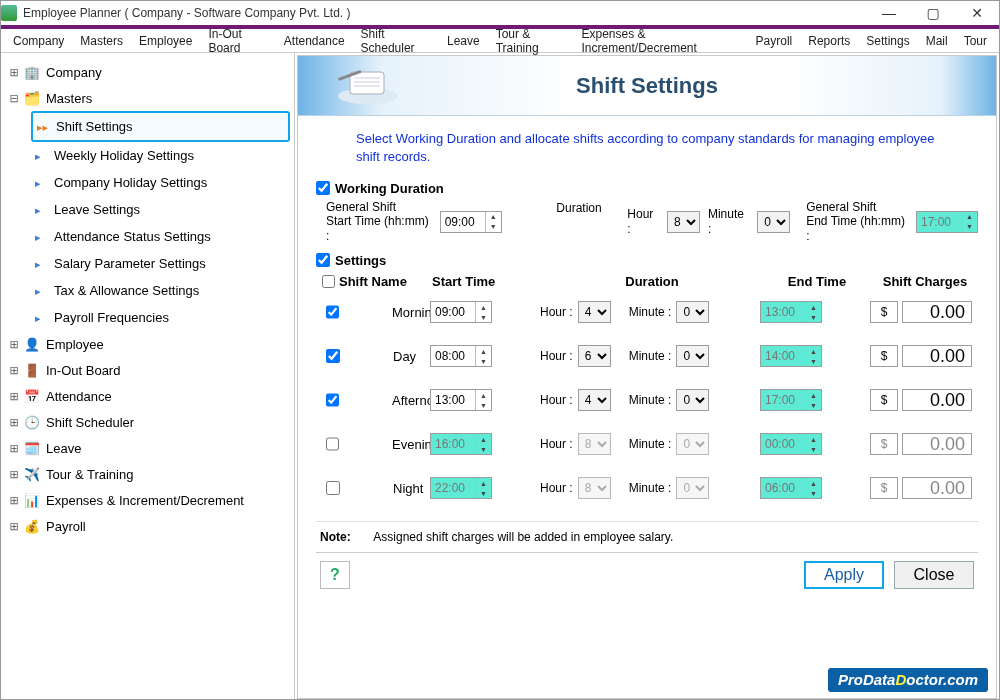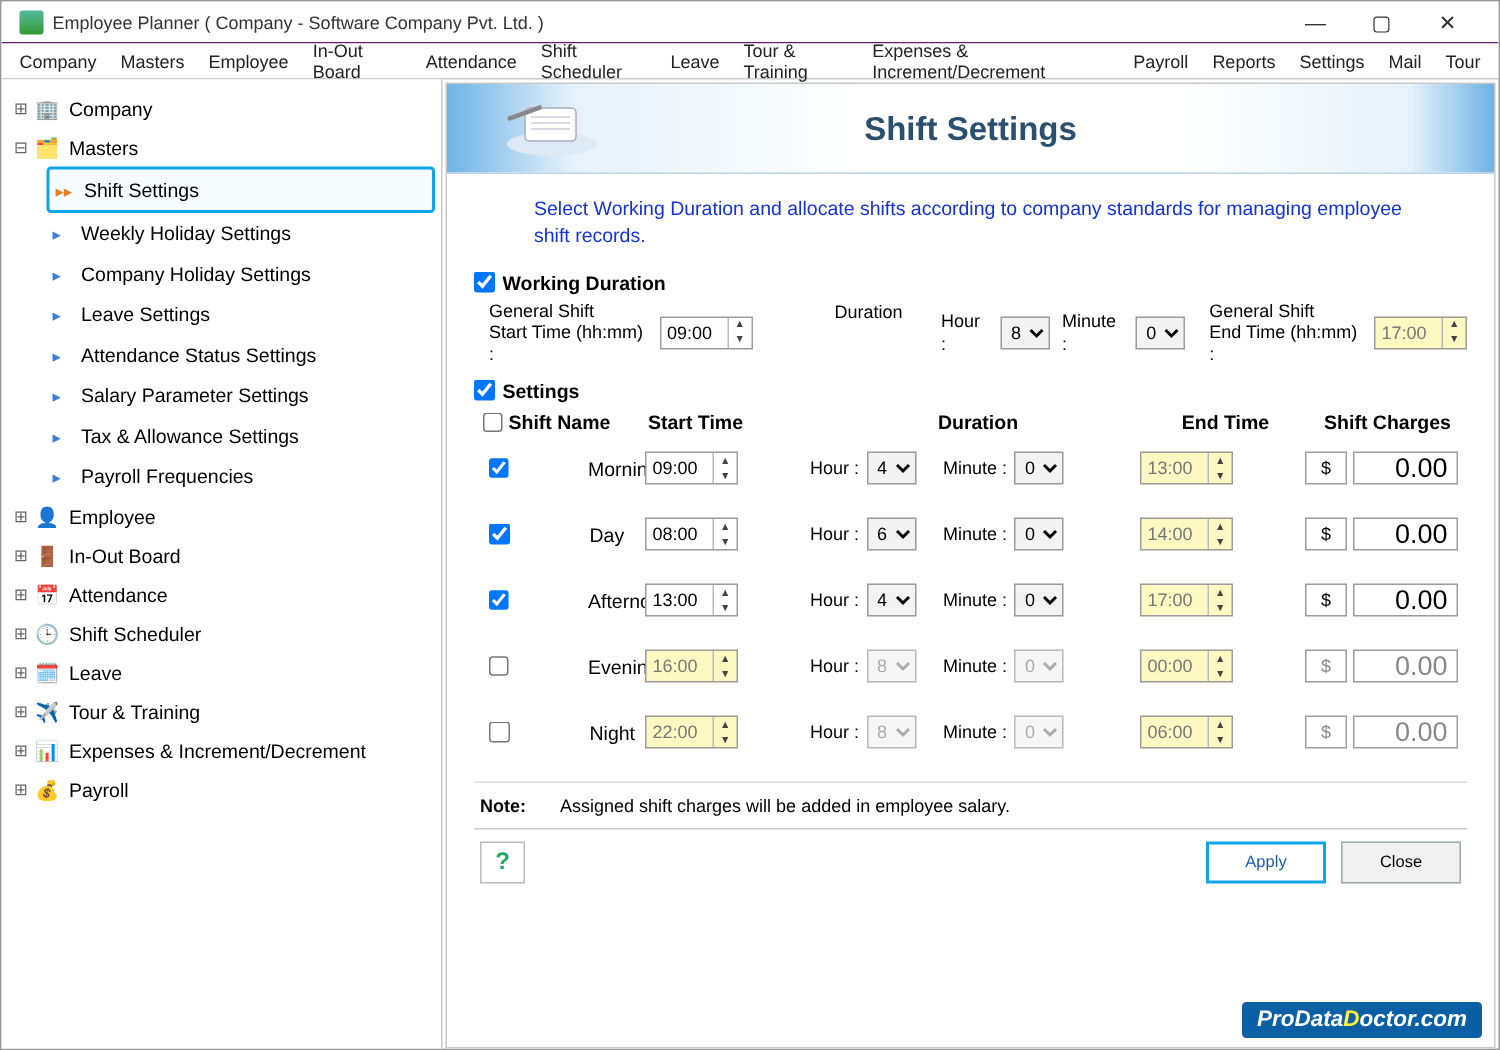--- a/index.html
+++ b/index.html
@@ -1,19 +1,19 @@
 <!DOCTYPE html>
 <html><head>
 <meta charset="utf-8">
 <style>
 * { box-sizing: border-box; margin: 0; padding: 0; }
 body { font-family: "Segoe UI", Tahoma, sans-serif; font-size: 13px; background: #fff; width: 1000px; height: 700px; overflow: hidden; border: 1px solid #999; }
 
 
-.titlebar { height: 28px; display: flex; align-items: center; padding: 0 12px; background: #fff; border-bottom: 1px solid #701a75; }
+.titlebar { height: 28px; display: flex; align-items: center; padding: 0 0; background: #fff; border-bottom: 4px solid #701a75; }
 .titlebar .app-icon { width: 16px; height: 16px; margin-right: 6px; background: linear-gradient(#5b9, #393); border-radius: 2px; }
 .titlebar .title { flex: 1; color: #333; font-size: 12px; }
 .titlebar .winbtn { width: 44px; height: 28px; display: flex; align-items: center; justify-content: center; color: #333; font-size: 14px; }
 
 
 .menubar { height: 24px; display: flex; align-items: center; padding: 0 4px; background: #fff; border-bottom: 1px solid #ccc; font-size: 12px; }
 .menubar .mitem { padding: 3px 8px; color: #222; cursor: default; }
 
 
 .workspace { display: flex; height: calc(700px - 28px - 24px); }
@@ -54,39 +54,39 @@
 
 .shift-row { display: flex; align-items: center; margin: 0 0 22px 10px; }
 .shift-row .name { width: 104px; display: flex; align-items: center; gap: 48px; }
 .shift-row .name input { margin-right: 5px; width: 14px; height: 14px; }
 .shift-row .start { width: 110px; }
 .shift-row .dur { width: 220px; display: flex; align-items: center; gap: 5px; font-size: 12px; }
 .shift-row .end { width: 110px; }
 .shift-row .charges { flex: 1; display: flex; justify-content: flex-end; gap: 4px; padding-right: 6px; }
 
 .spin { display: inline-flex; border: 1px solid #9c9c9c; height: 22px; width: 62px; background: #fff; }
-.spin.disabled { background: #fef9c3; color: #777; }
+.spin.disabled { background: #5eead4; color: #777; }
 .spin input { border: none; width: 44px; padding: 0 4px; font-size: 12px; background: transparent; color: inherit; }
 .spin .arrows { display: flex; flex-direction: column; border-left: 1px solid #bbb; width: 16px; }
 .spin .arrows span { flex: 1; display: flex; align-items: center; justify-content: center; font-size: 7px; color: #444; }
 
 select.sel { height: 22px; border: 1px solid #9c9c9c; font-size: 12px; padding: 0 2px; background: #f3f3f3; }
 select.sel.disabled { color: #888; }
 
 .charge-cur { width: 28px; height: 22px; border: 1px solid #9c9c9c; display: flex; align-items: center; justify-content: center; font-size: 12px; background: #fff; }
 .charge-val { width: 70px; height: 22px; border: 1px solid #9c9c9c; text-align: right; padding: 0 6px; font-size: 18px; background: #fff; }
 .shift-row.disabled .charge-cur, .shift-row.disabled .charge-val { color: #888; }
 
 .note-row { border-top: 1px solid #ddd; padding: 8px 4px; font-size: 12px; margin-top: 4px; }
 .note-row b { margin-right: 20px; }
 
 .btn-row { display: flex; align-items: center; gap: 10px; border-top: 1px solid #ccc; padding: 8px 4px 4px 4px; }
 .btn-row .help { width: 30px; height: 28px; border: 1px solid #bbb; display: flex; align-items: center; justify-content: center; color: #2a6; font-weight: bold; font-size: 16px; }
 .btn-row .spacer { flex: 1; }
-.btn { height: 28px; min-width: 80px; padding: 0 16px; border: 1px solid #9aa; background: #f0f0f0; font-size: 11px; }
+.btn { height: 28px; min-width: 80px; padding: 0 16px; border: 1px solid #9aa; background: #f0f0f0; font-size: 16px; }
 .btn.primary { border: 2px solid #0ea5e9; background: #fff; color: #1a5da8; font-weight: 500; }
 
 .watermark { position: absolute; right: 8px; bottom: 6px; background: #0b5fa5; color: #fff; padding: 3px 10px 4px 10px; font-size: 15px; font-style: italic; font-weight: 600; border-radius: 3px; }
 .watermark .d { color: #fff23a; }
 
 
 .sidebar::-webkit-scrollbar { width: 14px; }
 .sidebar::-webkit-scrollbar-thumb { background: #c9c9c9; }
 </style>
 </head>

